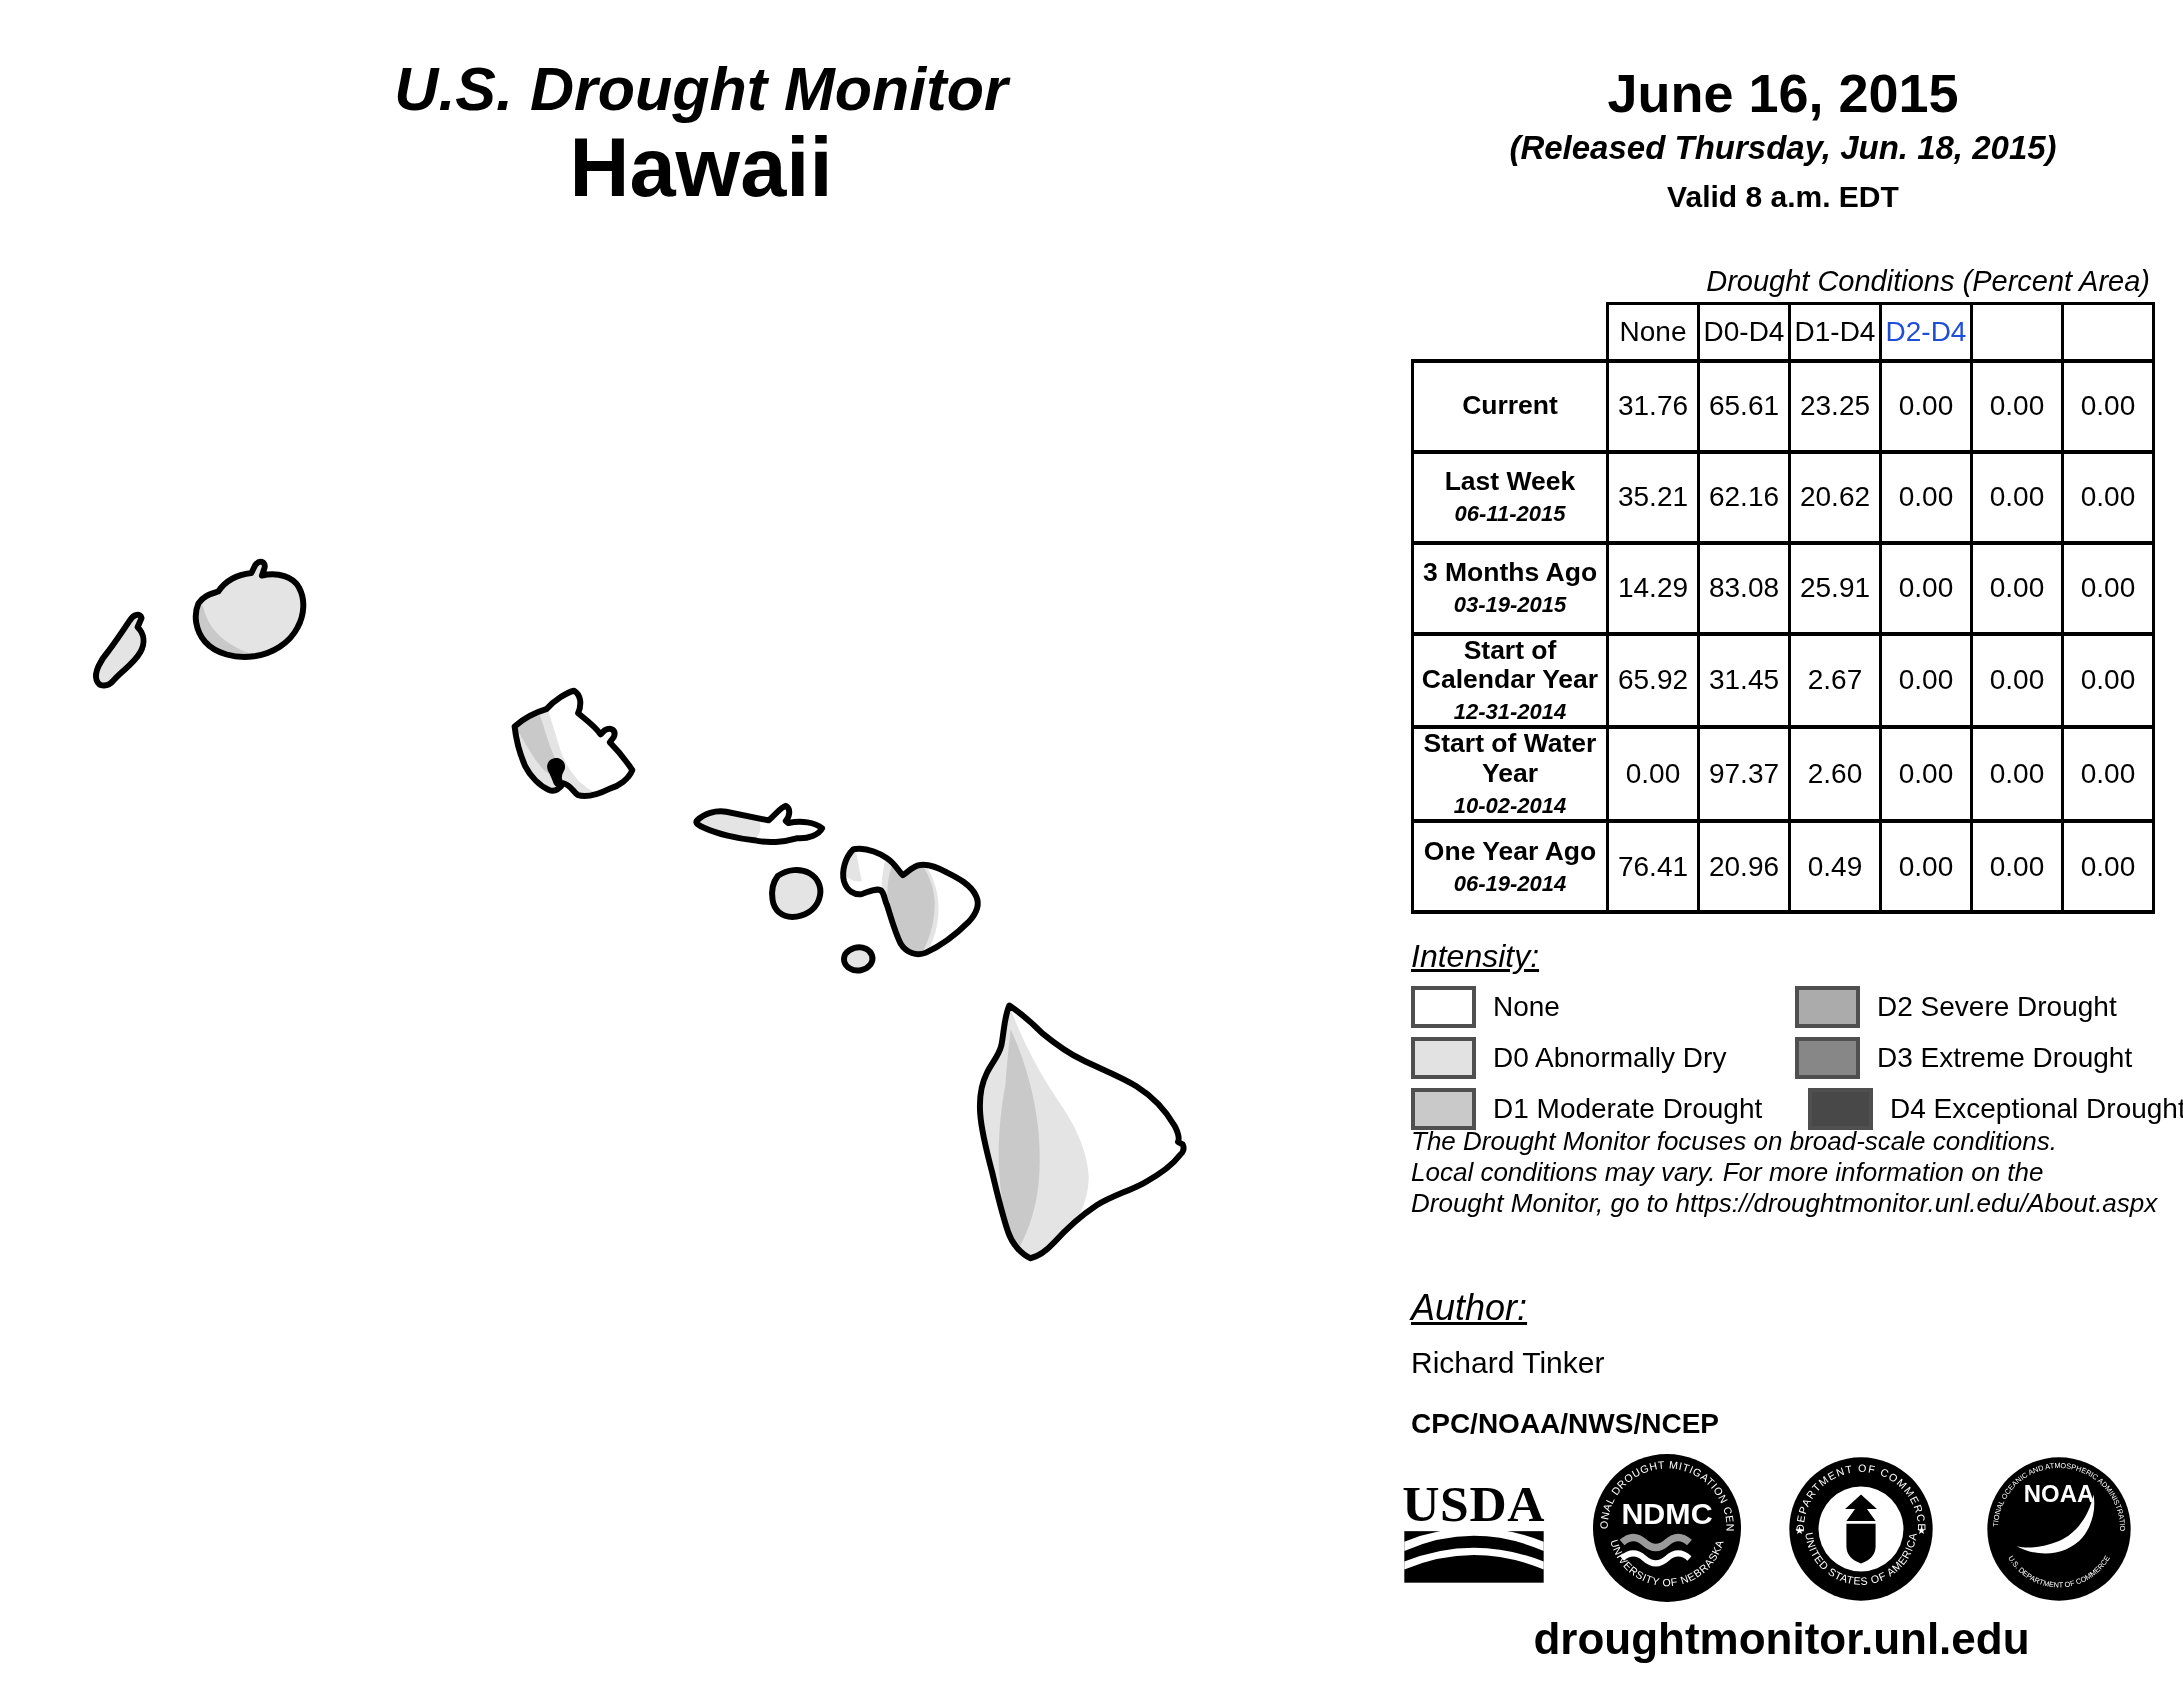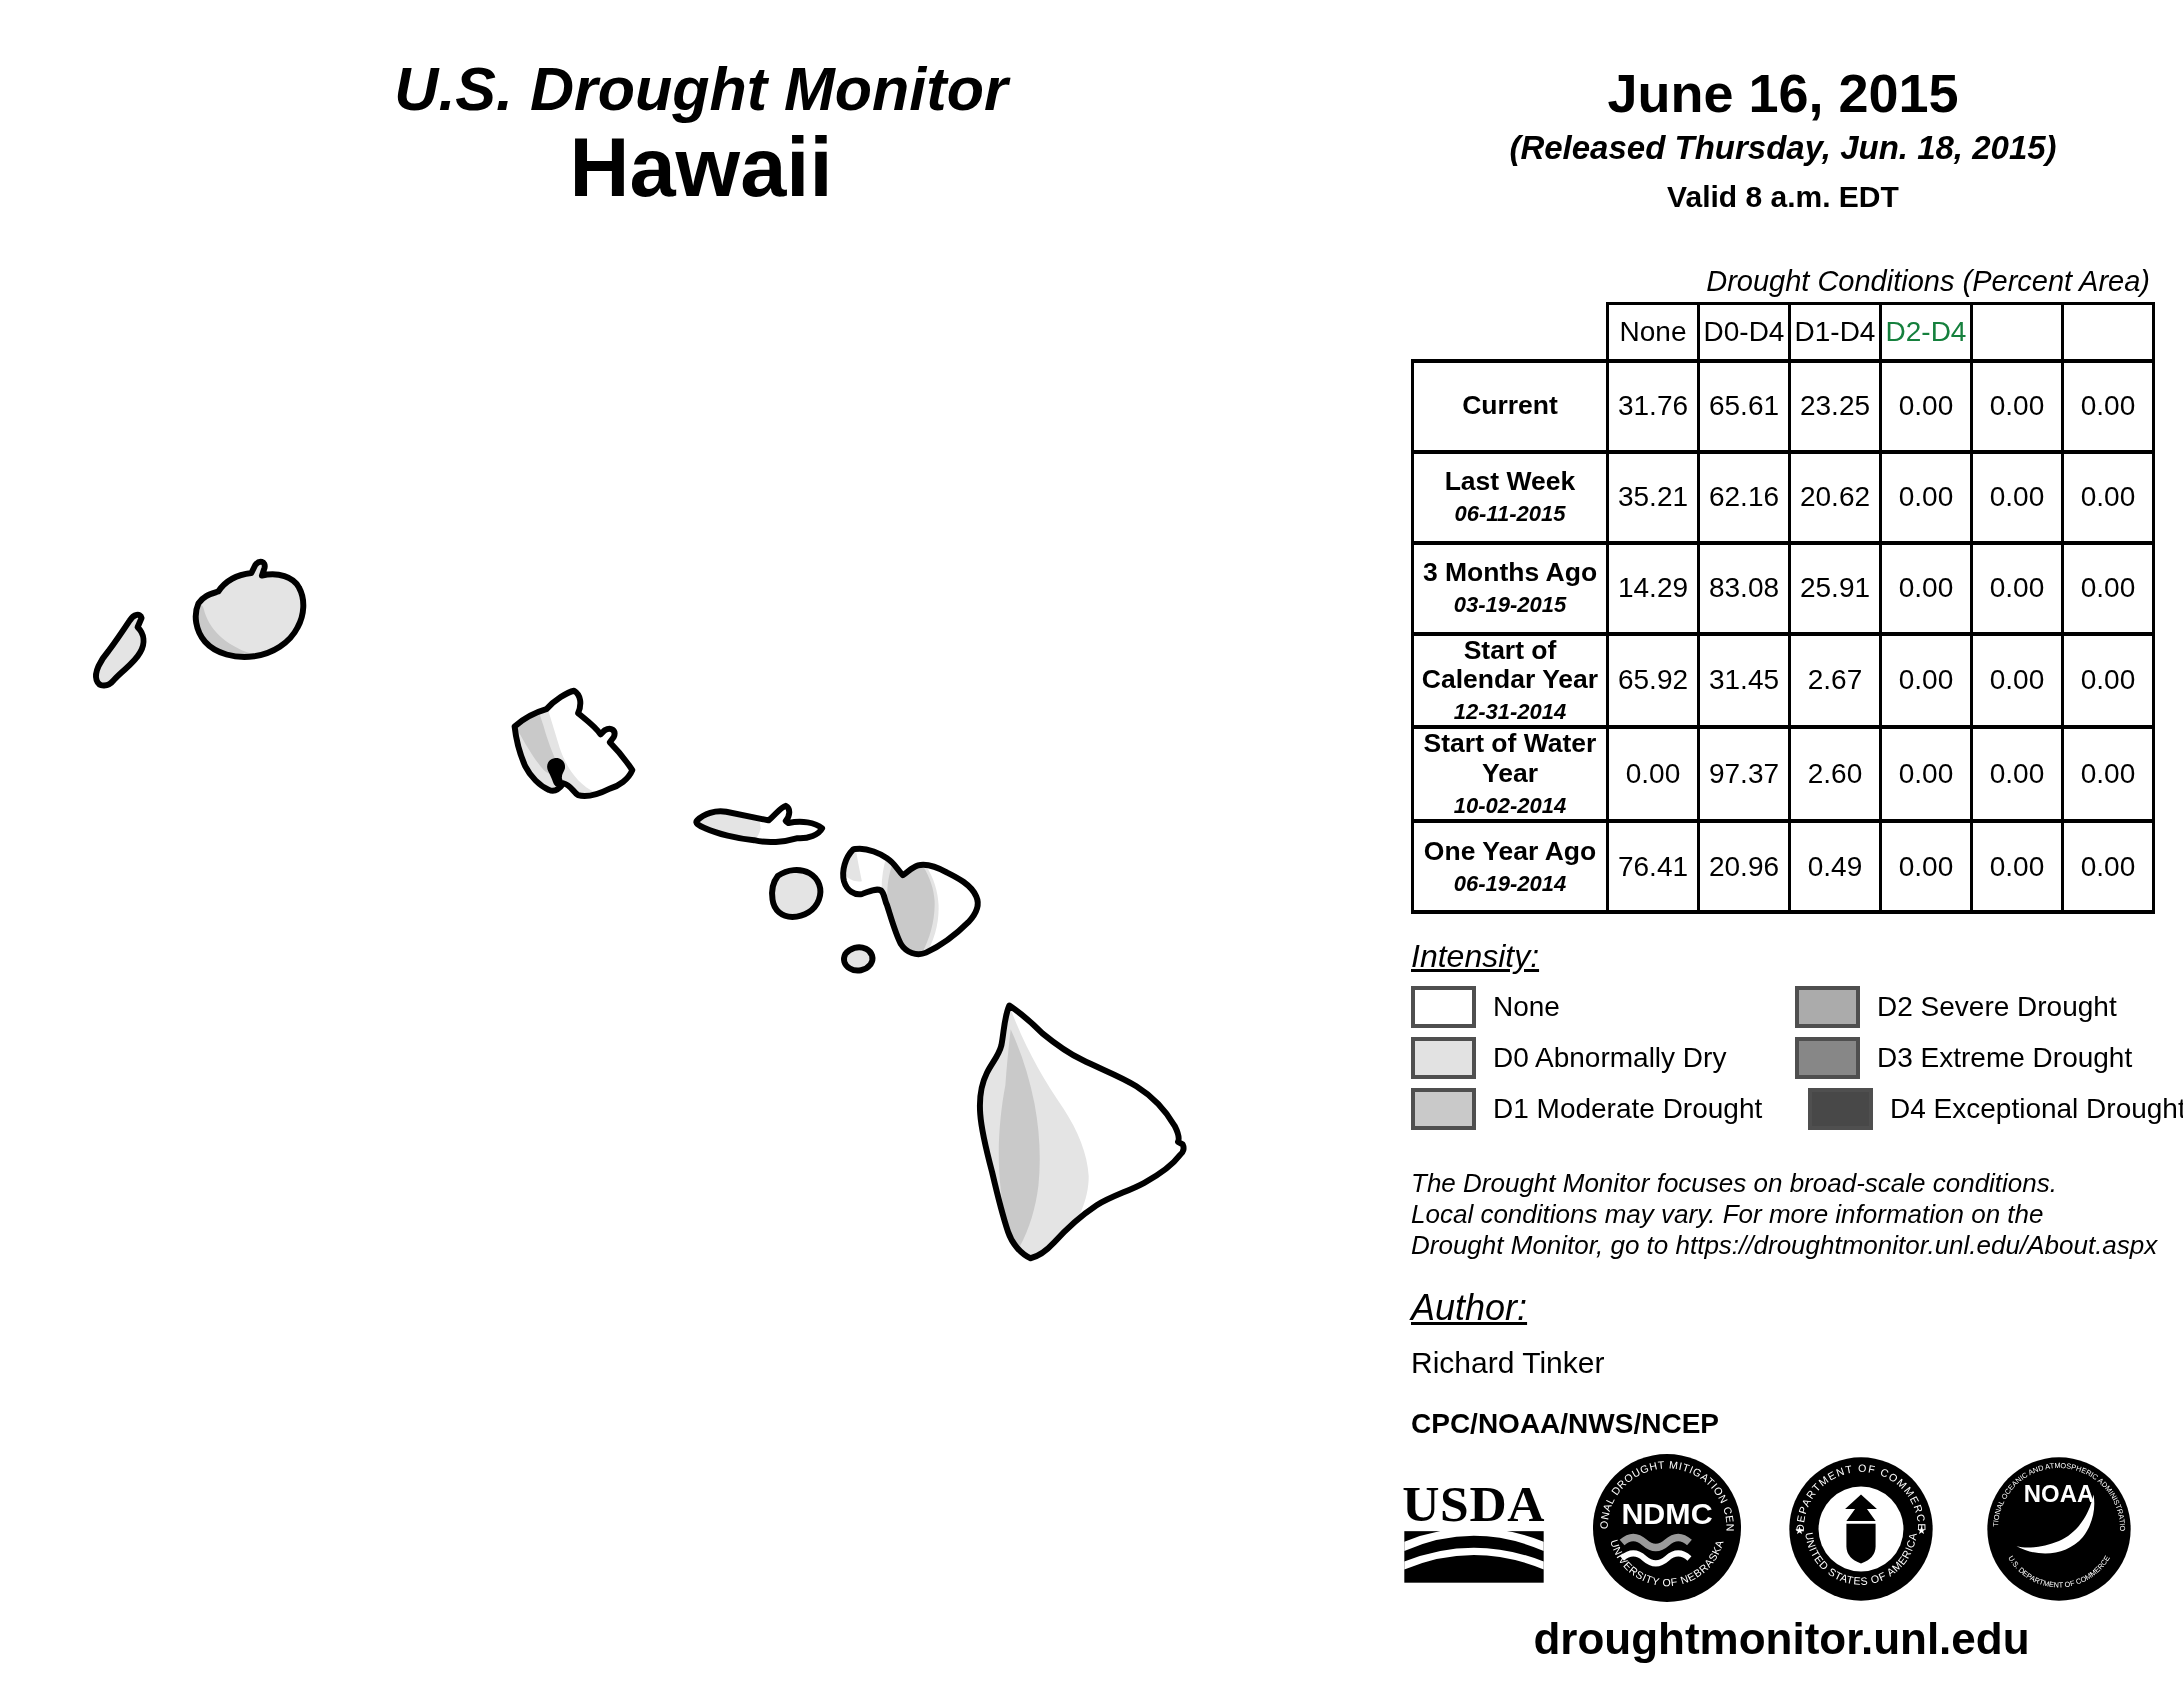--- a/index.html
+++ b/index.html
@@ -27,21 +27,21 @@
   table.dm{border-collapse:collapse;table-layout:fixed;}
   table.dm td{border:3.3px solid #000;text-align:center;vertical-align:middle;
     padding:0;font-size:28px;background:#fff;}
   table.dm tr.hdr{height:57px;}
   table.dm tr.data{height:91px;}
   table.dm tr.data td{border-top-width:4.6px;border-bottom-width:4.6px;}
   table.dm td.corner{border:none;background:#fff;}
   td.hc0{background:#ffffff;color:#000;}
   td.hc1{background:#e2e2e2;color:#000;}
   td.hc2{background:#c9c9c9;color:#000;}
-  td.hc3{background:#ababab;color:#15803d;}
+  td.hc3{background:#ababab;color:#1d4ed8;}
   td.hc4{background:#878787;color:#fff;}
   td.hc5{background:#484848;color:#fff;}
   .rowlabel{font-weight:bold;font-size:26.5px;line-height:1.12;}
   .rowdate{font-style:italic;font-weight:700;font-size:22px;margin-top:4.6px;}
   .rowdate:empty{display:none;}
 
   
   .intensity{left:1411px;top:938px;font-size:32px;font-style:italic;
     text-decoration:underline;}
   .legend{left:1411px;top:986px;width:754px;height:146px;}
@@ -49,21 +49,21 @@
   .lg-swatch{width:57px;height:34px;border:4px solid #4f4f4f;flex:0 0 auto;}
   .lg-label{font-size:28px;margin-left:17px;white-space:nowrap;}
   .sw-none{background:#ffffff;}
   .sw-d0{background:#e2e2e2;}
   .sw-d1{background:#c9c9c9;}
   .sw-d2{background:#ababab;}
   .sw-d3{background:#878787;}
   .sw-d4{background:#484848;}
 
   
-  .notes{left:1411px;top:1168px;font-size:26px;font-style:italic;line-height:31px;}
+  .notes{left:1411px;top:1126px;font-size:26px;font-style:italic;line-height:31px;}
   .author-block{left:1411px;top:1287px;}
   .author-head{font-size:36px;font-style:italic;text-decoration:underline;}
   .author-name{font-size:30px;margin-top:17px;}
   .author-org{font-size:28px;margin-top:28px;font-weight:bold;}
 
   
   .logos{left:1396px;top:1452px;width:767px;height:162px;}
   .logo{position:absolute;}
   .footer-url{left:1411px;top:1614px;width:741px;text-align:center;
     font-size:44px;font-weight:bold;}

